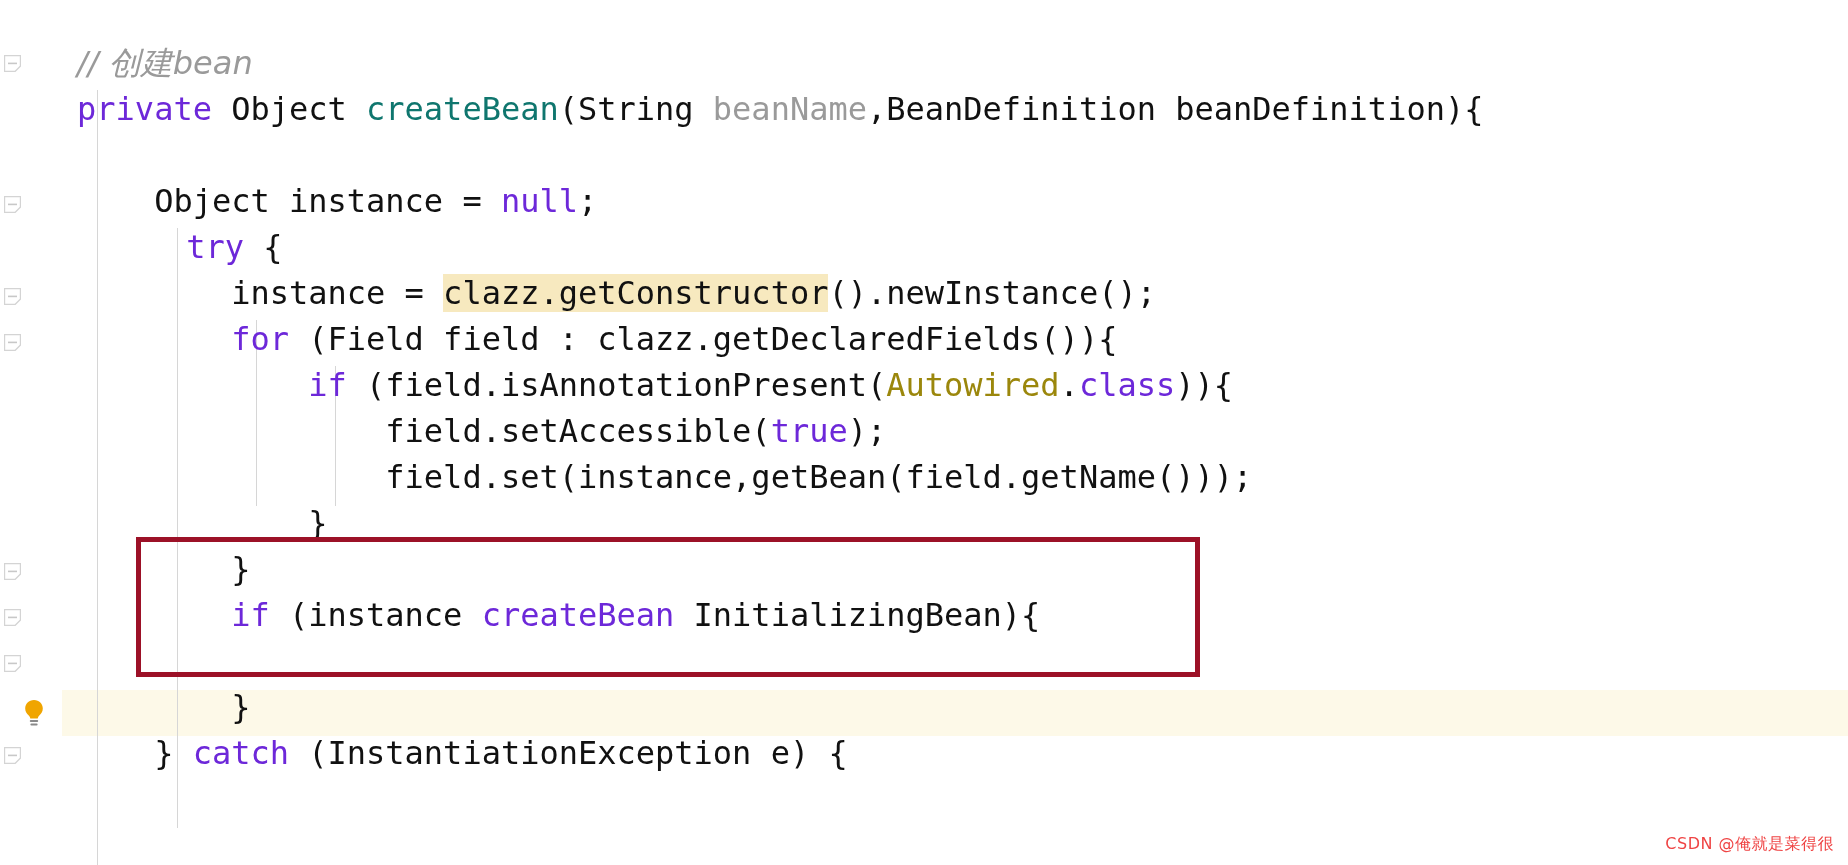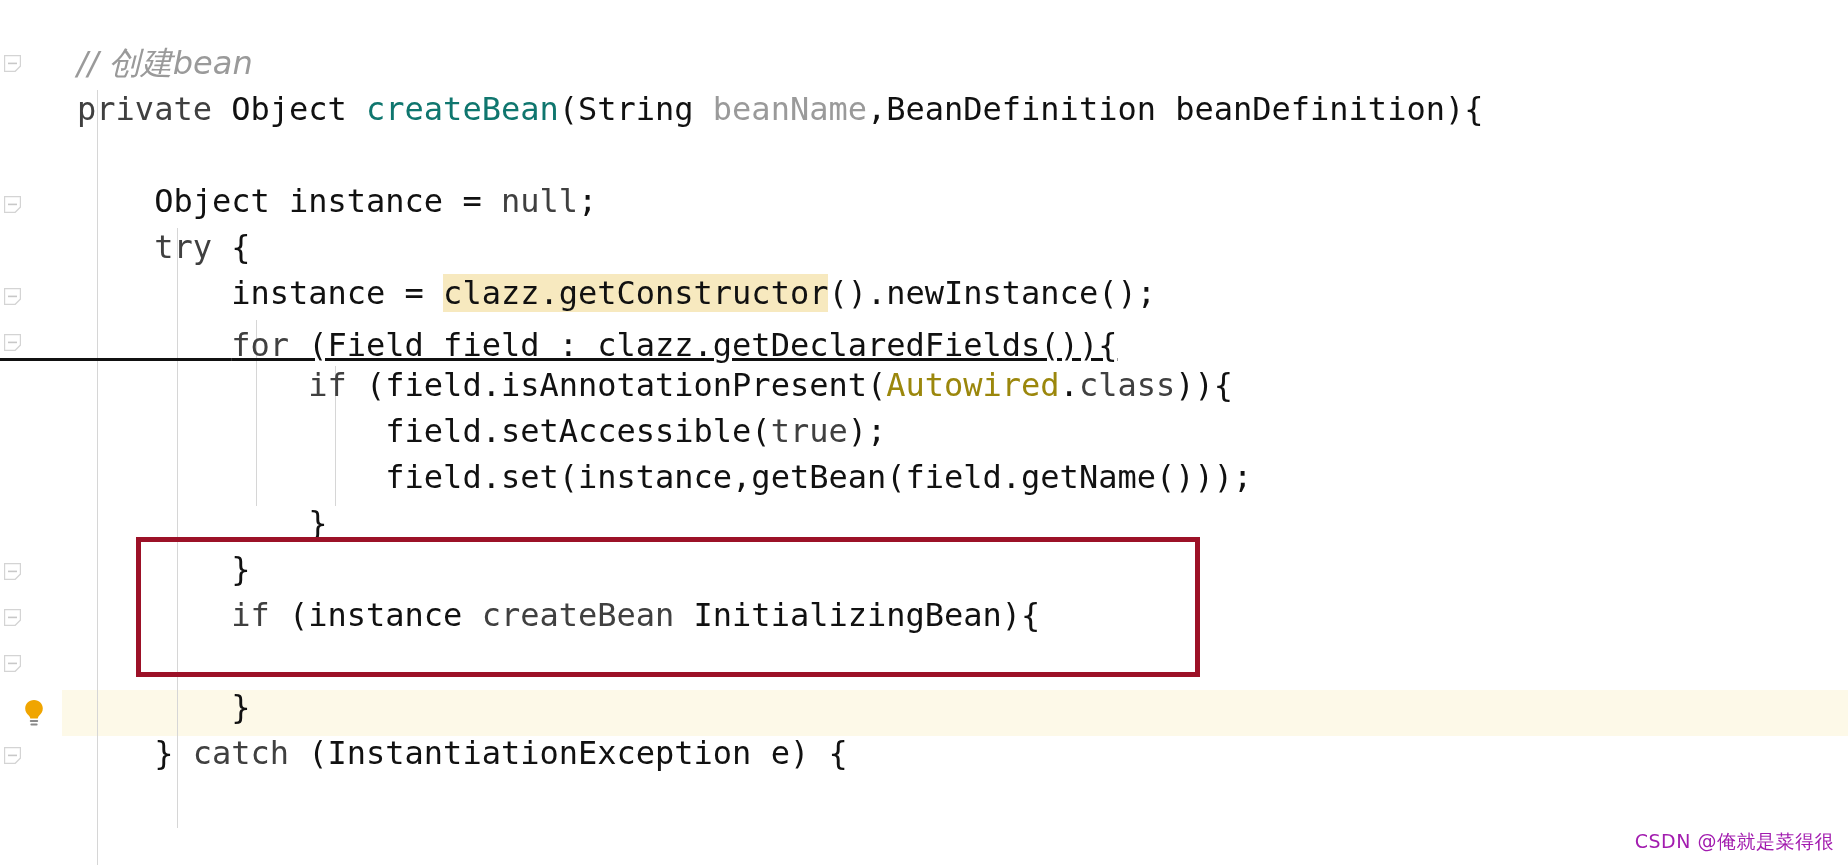--- a/index.html
+++ b/index.html
@@ -79,21 +79,21 @@
     font-size: 32px;
     line-height: 46px;
     letter-spacing: 0px;
     color: #111111;
     font-family: "DejaVu Sans Mono", "Liberation Mono", monospace;
     margin-top: 40px;
   }
   .line > span { white-space: pre; }
 
   
-  .kw      { color: #404040; }
+  .kw      { color: #6d28d9; }
   .method  { color: #0f766e; }
   .anno    { color: #9b870c; }
   .dim     { color: #9a9a9a; }
   .plain   { color: #111111; }
   .comment { color: #9a9a9a; font-style: italic; font-family: "DejaVu Sans", "Liberation Sans", sans-serif; }
   .uline   { text-decoration-color: #8a8a8a; text-underline-offset: 5px; }
   .hl      { background: #f7e9bf; }
 
   
   #red-box {
@@ -102,22 +102,22 @@
     box-sizing: border-box;
     pointer-events: none;
     background: transparent;
   }
 
   
   #watermark {
     position: absolute;
     right: 14px;
     bottom: 10px;
-    font-size: 19px;
-    color: #a21caf;
+    font-size: 16px;
+    color: #ef4444;
     font-family: "DejaVu Sans", "Liberation Sans", sans-serif;
     letter-spacing: 0.5px;
     white-space: nowrap;
   }
 </style>
 </head>
 <body>
 
 <div id="editor">
 
@@ -185,23 +185,23 @@
           <rect x="9.8" y="22.0" width="8.4" height="2.0" rx="0.9" fill="#8a8a8a"></rect>
           <rect x="10.4" y="25.4" width="7.2" height="2.0" rx="0.9" fill="#8a8a8a"></rect>
         </svg>
       </div>
     </div>
 
   <div id="code">
       <div class="line" style="top: 0px;"><span class="plain">    </span><span class="comment">// 创建bean</span></div>
       <div class="line" style="top: 46px;"><span class="plain">    </span><span class="kw">private</span><span class="plain"> Object </span><span class="method">createBean</span><span class="plain">(String </span><span class="dim">beanName</span><span class="plain">,BeanDefinition beanDefinition){</span></div>
       <div class="line" style="top: 138px;"><span class="plain">        Object </span><span class="plain uline">instance</span><span class="plain"> = </span><span class="kw">null</span><span class="plain">;</span></div>
-      <div class="line" style="top: 184px;"><span class="plain">        </span><span class="kw">try</span><span class="plain"> {</span></div>
+      <div class="line" style="top: 184px; padding-left: 32px;"><span class="plain">        </span><span class="kw">try</span><span class="plain"> {</span></div>
       <div class="line" style="top: 230px;"><span class="plain">            </span><span class="plain uline">instance</span><span class="plain"> = </span><span class="plain hl">clazz.getConstructor</span><span class="plain">().newInstance();</span></div>
-      <div class="line" style="top: 282px; text-decoration: underline;"><span class="plain">            </span><span class="kw">for</span><span class="plain"> (Field field : clazz.getDeclaredFields()){</span></div>
+      <div class="line" style="top: 276px;"><span class="plain">            </span><span class="kw">for</span><span class="plain"> (Field field : clazz.getDeclaredFields()){</span></div>
       <div class="line" style="top: 322px;"><span class="plain">                </span><span class="kw">if</span><span class="plain"> (field.isAnnotationPresent(</span><span class="anno">Autowired</span><span class="plain">.</span><span class="kw">class</span><span class="plain">)){</span></div>
       <div class="line" style="top: 368px;"><span class="plain">                    field.setAccessible(</span><span class="kw">true</span><span class="plain">);</span></div>
       <div class="line" style="top: 414px;"><span class="plain">                    field.set(</span><span class="plain uline">instance</span><span class="plain">,getBean(field.getName()));</span></div>
       <div class="line" style="top: 460px;"><span class="plain">                }</span></div>
       <div class="line" style="top: 506px;"><span class="plain">            }</span></div>
       <div class="line" style="top: 552px;"><span class="plain">            </span><span class="kw">if</span><span class="plain"> (</span><span class="plain uline">instance</span><span class="plain"> </span><span class="kw">createBean</span><span class="plain"> InitializingBean){</span></div>
       <div class="line" style="top: 644px;"><span class="plain">            }</span></div>
       <div class="line" style="top: 690px;"><span class="plain">        } </span><span class="kw">catch</span><span class="plain"> (InstantiationException e) {</span></div>
     </div>
 

